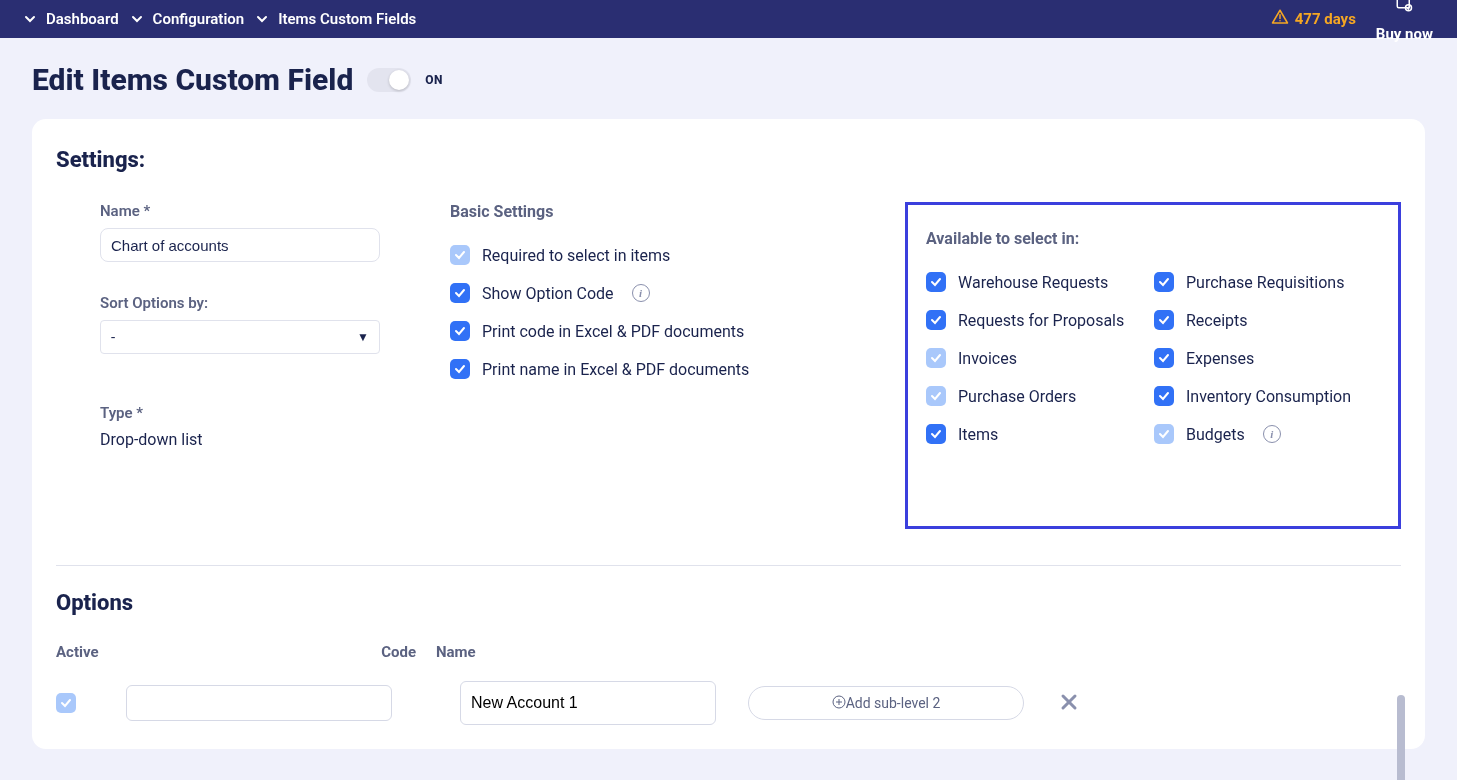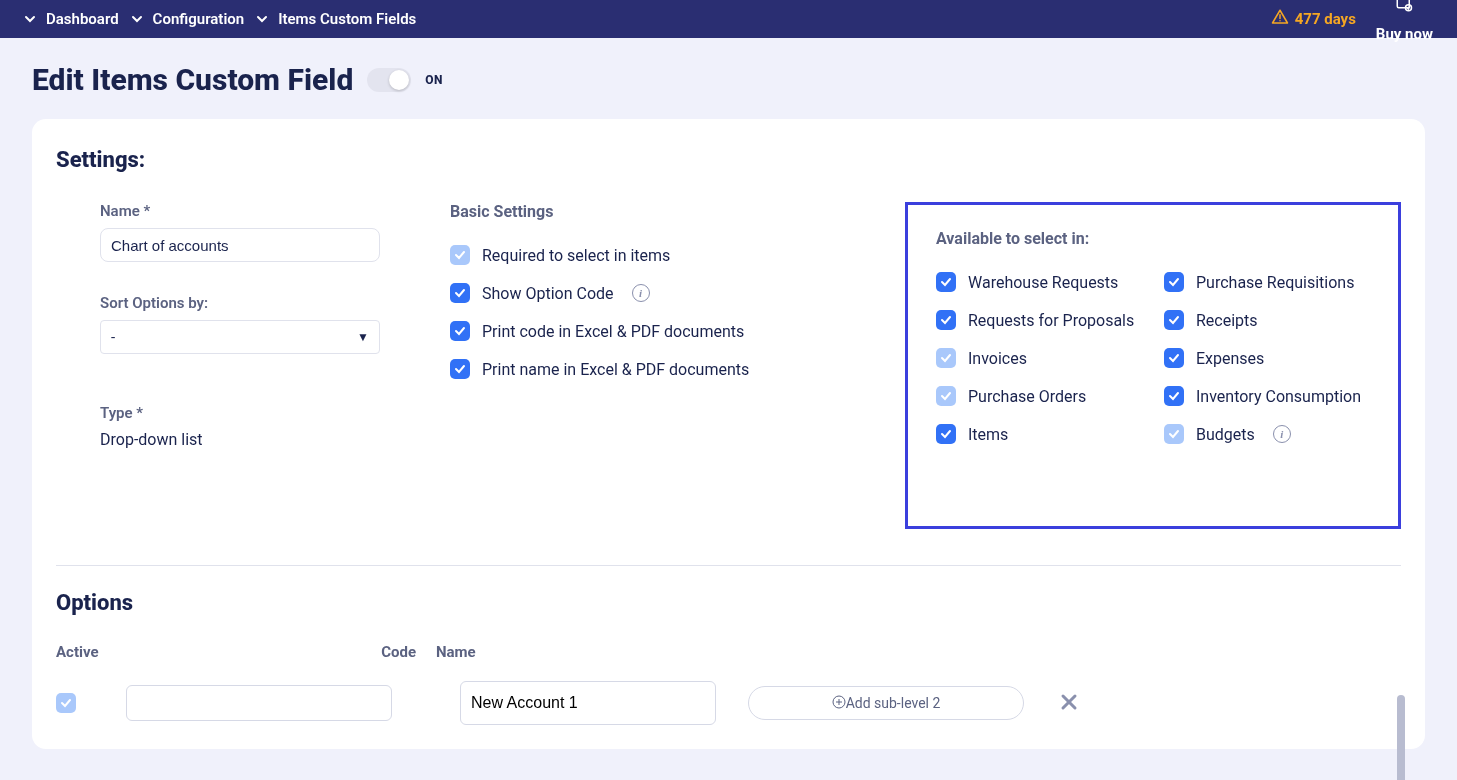--- a/index.html
+++ b/index.html
@@ -44,21 +44,21 @@
 .card {
   background: #fff; border-radius: 14px; padding: 28px 24px 24px 24px;
   min-height: 630px; position: relative;
 }
 .section-title { font-size: 22px; font-weight: 800; color: #1a234d; margin-bottom: 30px;}
 .settings-grid { display: flex; gap: 60px; align-items: flex-start; }
 .col-left { width: 290px; margin-left: 44px; }
 .col-mid { width: 370px; }
 .col-highlight {
   border: 3px solid #3b3fdd;
-  padding: 24px 22px 24px 28px;
+  padding: 24px 22px 24px 18px;
   margin-left: auto;
   width: 496px;
   height: 327px;
 }
 .field-label { font-size: 15px; font-weight:600; color: #5b6281; margin-bottom:8px;}
 .field-heading { font-size: 16px; font-weight:700; color: #5b6281; margin-bottom: 24px;}
 .input {
   width: 280px; height: 34px; border: 1px solid #e0e2ec; border-radius: 8px; padding: 0 10px;
   font-size: 15px; color: #1a234d;
 }

